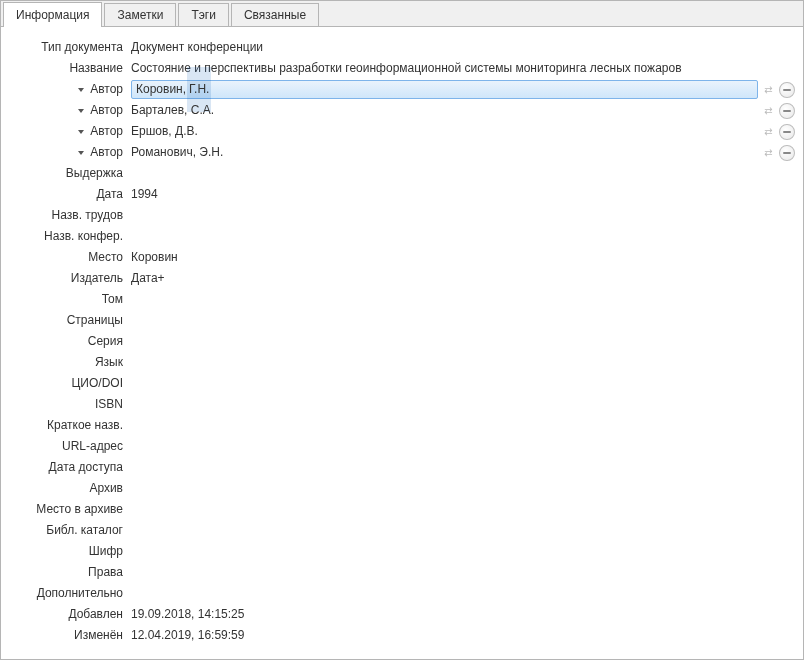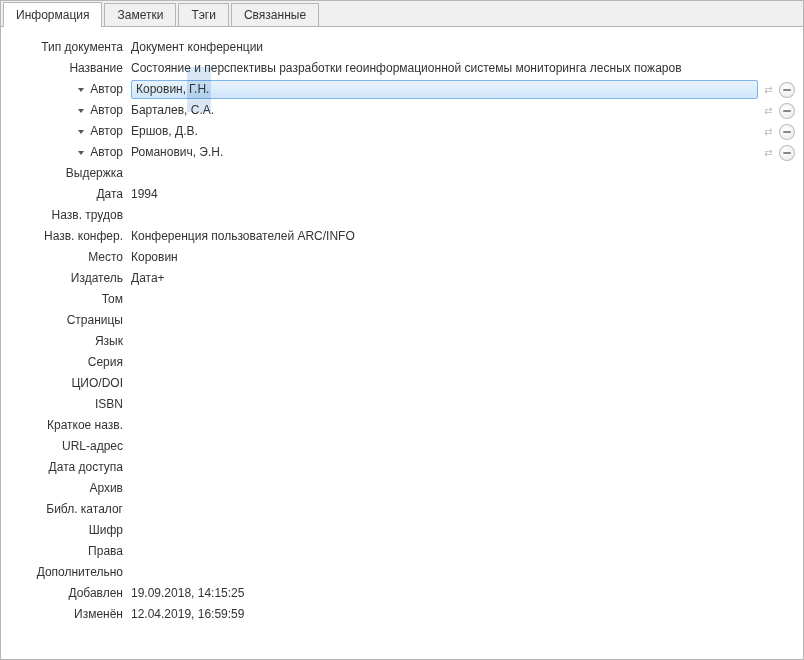--- a/index.html
+++ b/index.html
@@ -238,23 +238,20 @@
         </div>
         <div class="value-col">
           <span class="value-text"></span>
         </div>
       </div>
 
     <div class="row">
         <div class="label-col">
           <span>Назв. конфер.</span>
         </div>
-        <div class="value-col">
-          <span class="value-text">Конференция пользователей ARC/INFO</span>
-        </div>
       </div>
 
     <div class="row">
         <div class="label-col">
           <span>Место</span>
         </div>
         <div class="value-col">
           <span class="value-text">Коровин</span>
         </div>
       </div>
@@ -278,38 +275,38 @@
       </div>
 
     <div class="row">
         <div class="label-col">
           <span>Страницы</span>
         </div>
       </div>
 
     <div class="row">
         <div class="label-col">
+          <span>Серия</span>
+        </div>
+        <div class="value-col">
+          <span class="value-text"></span>
+        </div>
+      </div>
+
+    <div class="row">
+        <div class="label-col">
           <span>Язык</span>
         </div>
         <div class="value-col">
           <span class="value-text"></span>
         </div>
       </div>
 
     <div class="row">
         <div class="label-col">
-          <span>Серия</span>
-        </div>
-        <div class="value-col">
-          <span class="value-text"></span>
-        </div>
-      </div>
-
-    <div class="row">
-        <div class="label-col">
           <span>ЦИО/DOI</span>
         </div>
         <div class="value-col">
           <span class="value-text"></span>
         </div>
       </div>
 
     <div class="row">
         <div class="label-col">
           <span>ISBN</span>
@@ -348,20 +345,28 @@
 
     <div class="row">
         <div class="label-col">
           <span>Архив</span>
         </div>
         <div class="value-col">
           <span class="value-text"></span>
         </div>
       </div>
 
+    <div class="row">
+        <div class="label-col">
+          <span>Место в архиве</span>
+        </div>
+        <div class="value-col">
+          <span class="value-text"></span>
+        </div>
+      </div>
 
     <div class="row">
         <div class="label-col">
           <span>Библ. каталог</span>
         </div>
         <div class="value-col">
           <span class="value-text"></span>
         </div>
       </div>
 

